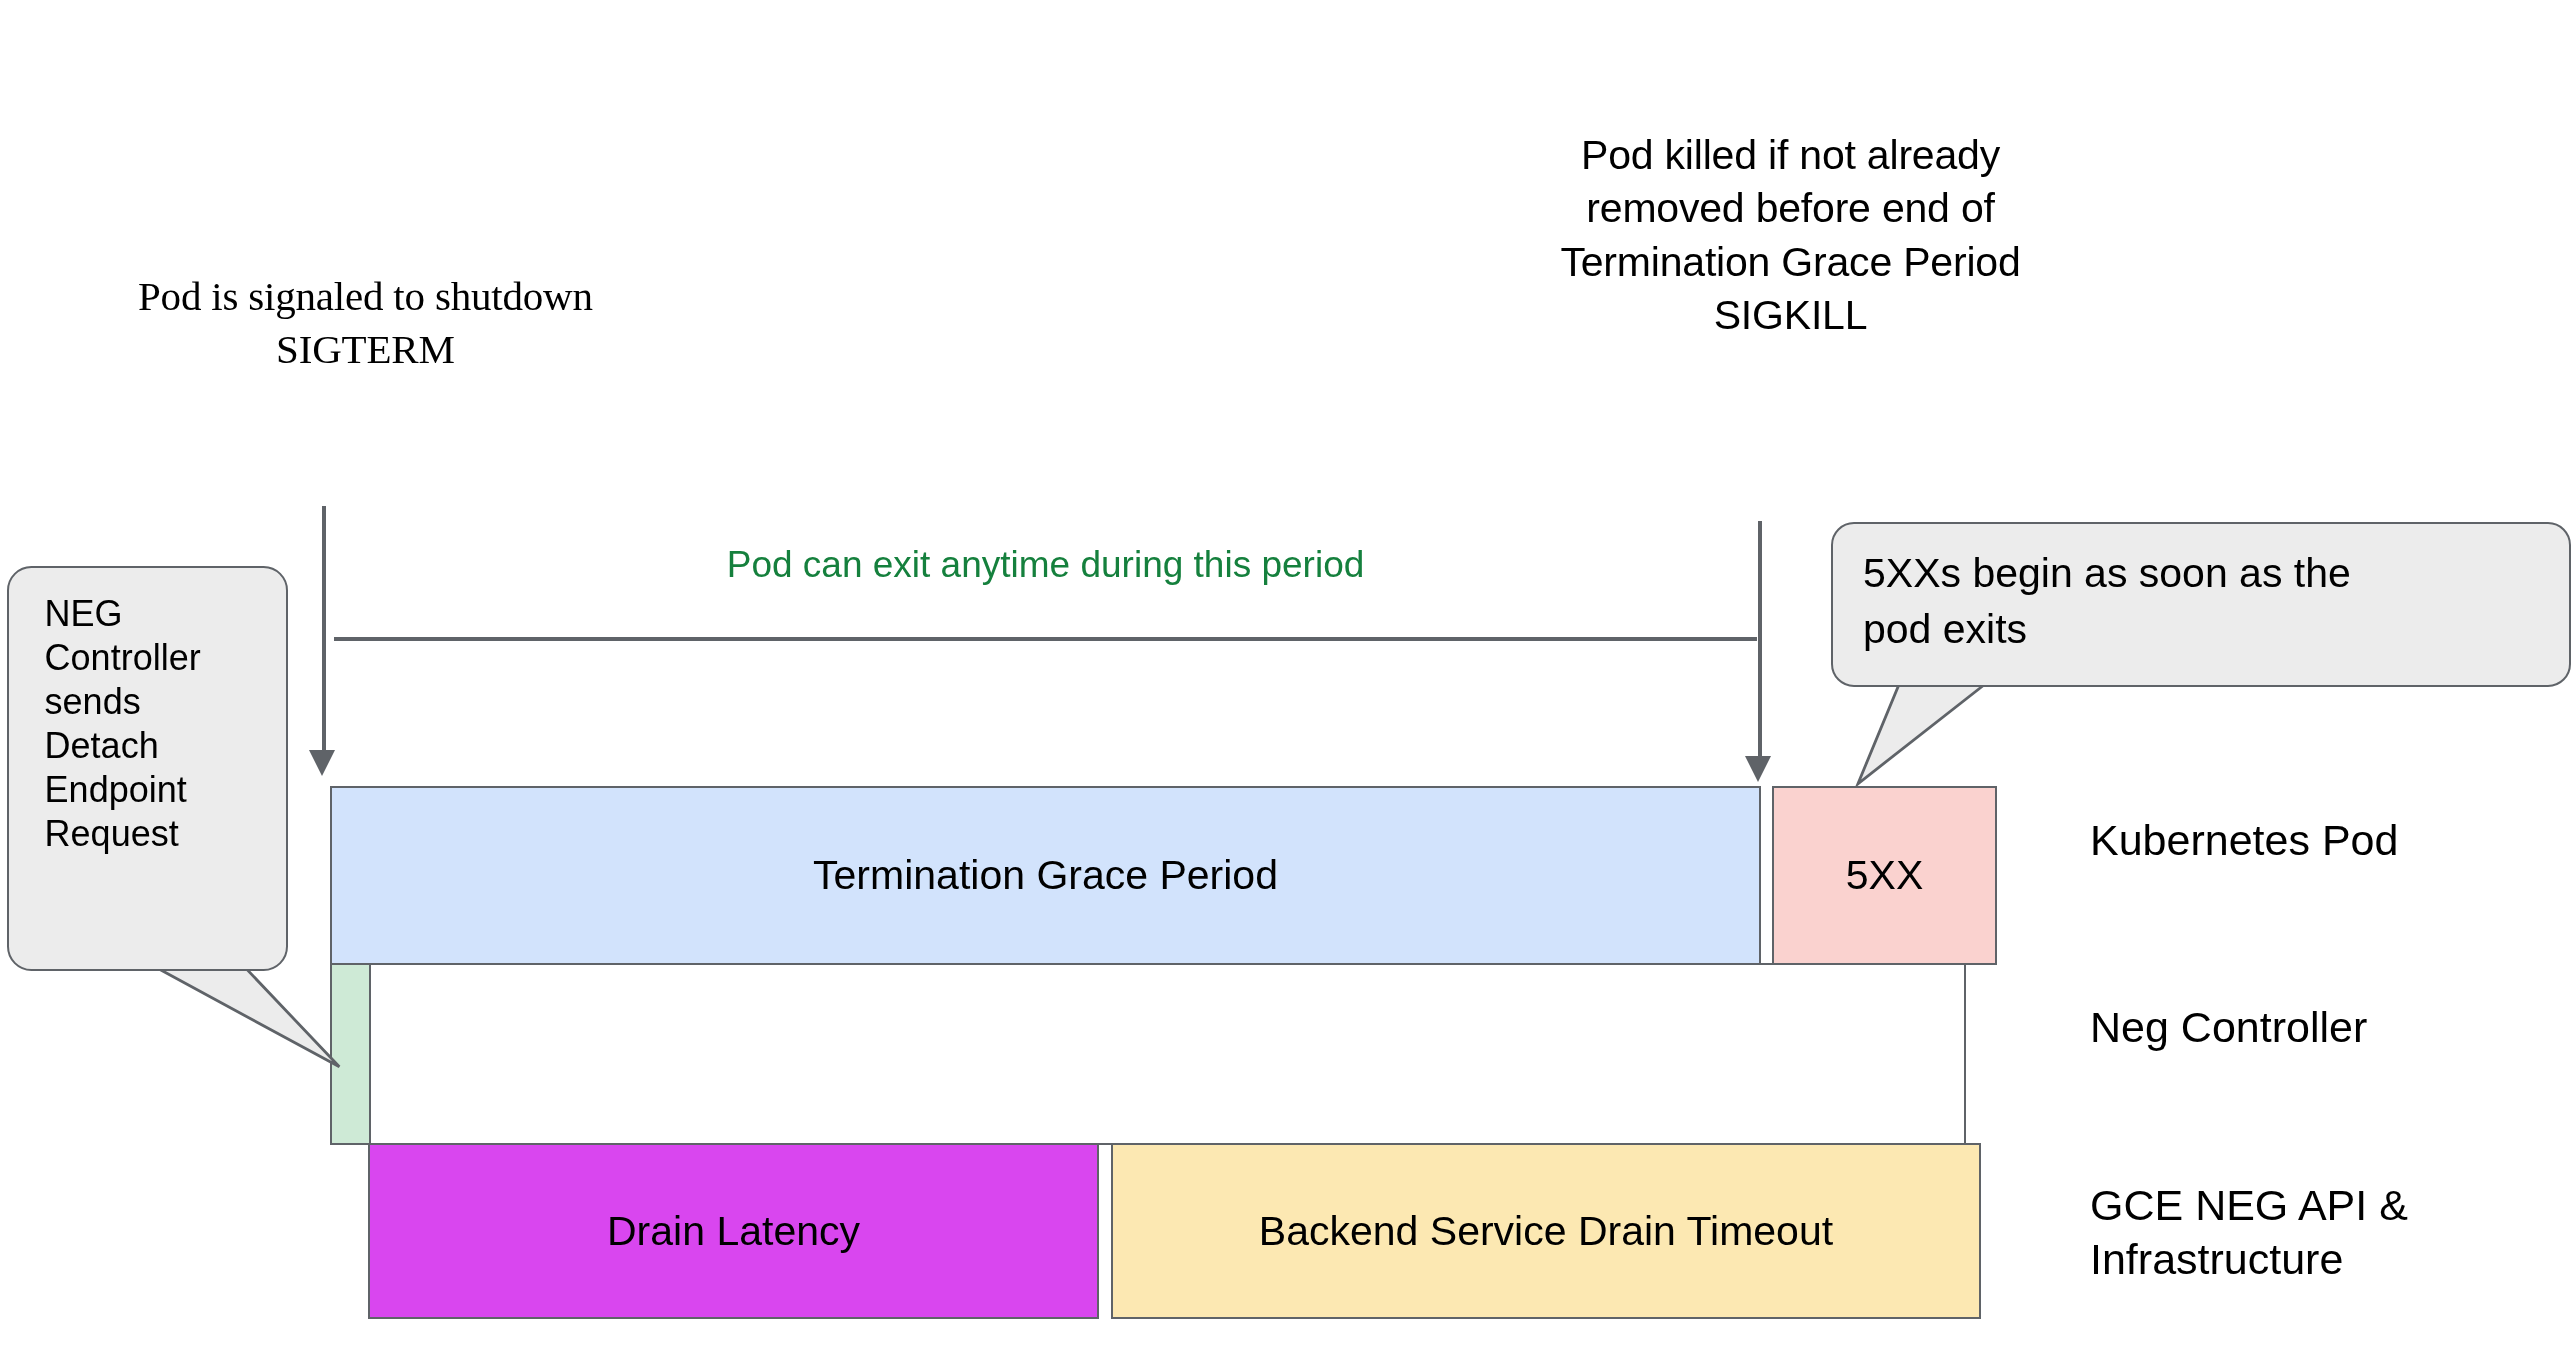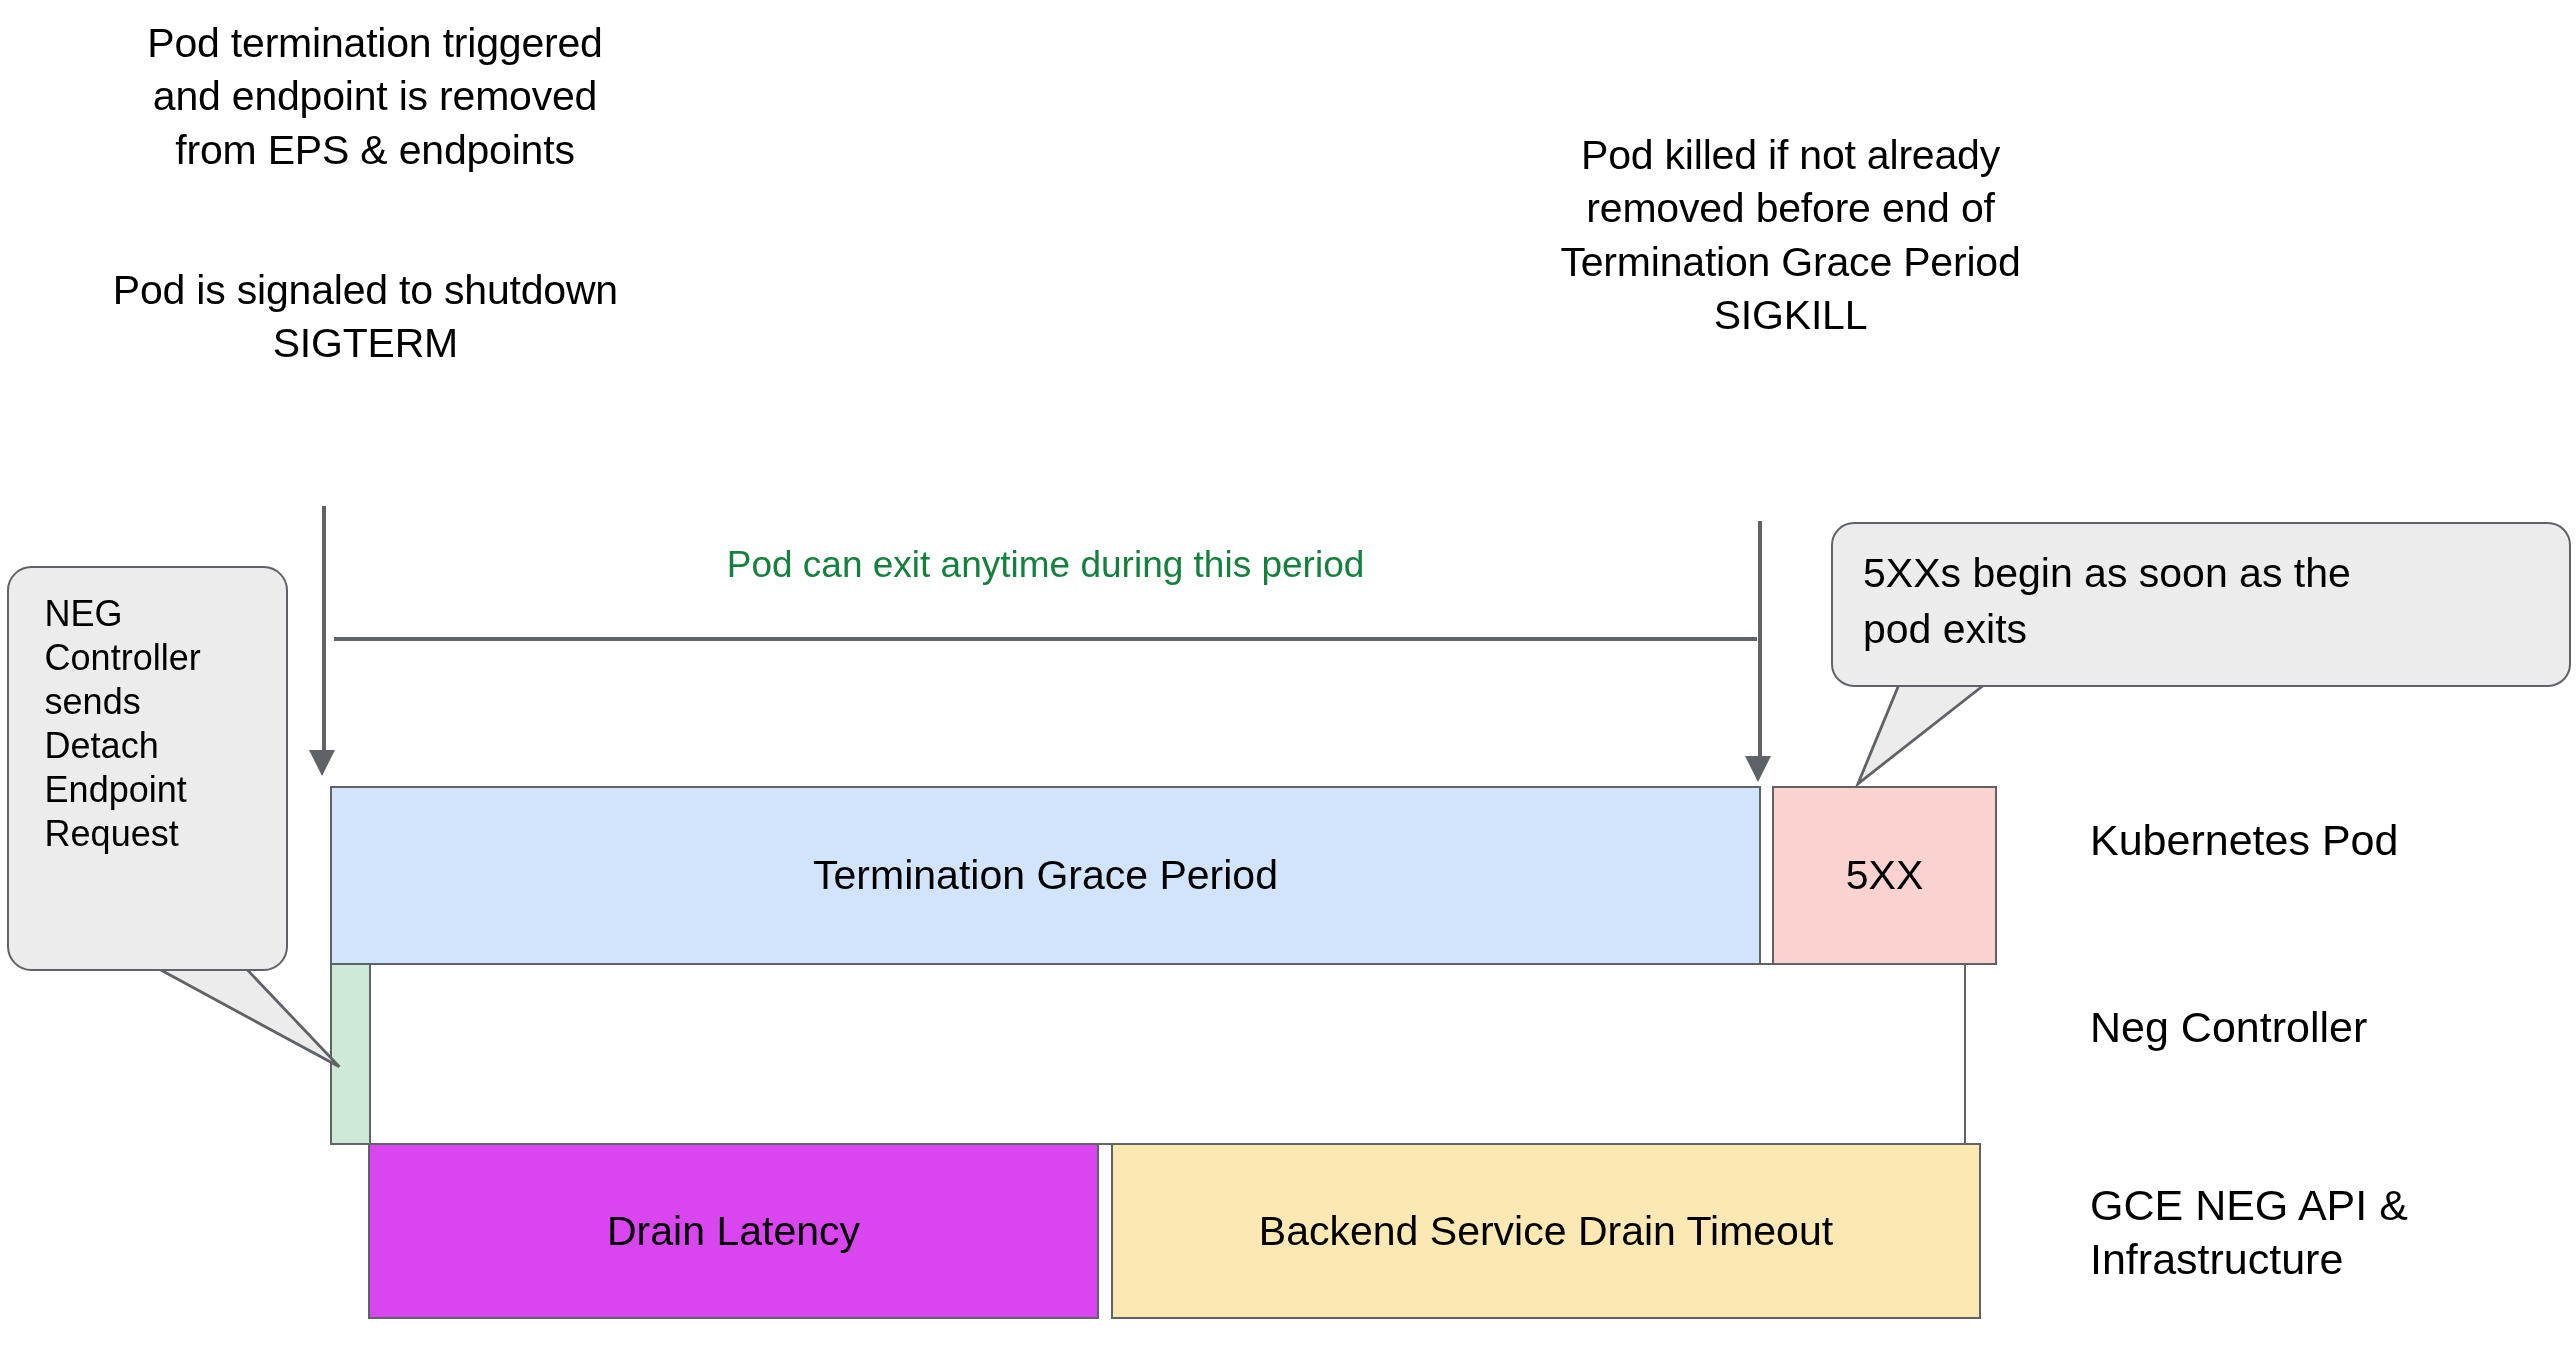--- a/index.html
+++ b/index.html
@@ -22,21 +22,21 @@
   .note {
     position: absolute;
     text-align: center;
     font-size: 41px;
     line-height: 1.30;
     color: #000;
     white-space: pre-line;
     letter-spacing: -0.2px;
   }
   #note-left-a  { left: 19px;   top: 17px;  width: 712px; }
-  #note-left-b  { left: 9.4px;   top: 264px; width: 712px; }
+  #note-left-b  { left: 9.4px;   top: 270px; width: 712px; font-family: Liberation Serif, serif; }
   #note-right-a { left: 1425px; top: 129px; width: 731px; }
 
   
   .vline {
     position: absolute;
     width: 3.7px;
     background: #5f6368;
   }
   .arrowhead {
     position: absolute;
@@ -124,23 +124,20 @@
   .bubble-text { white-space: pre-line; }
 
   
   #tails { position: absolute; left: 0; top: 0; width: 2576px; height: 1350px; z-index: 5; }
 </style>
 </head>
 <body>
 
 <div id="stage">
 
-  <div class="note" id="note-left-a">Pod termination triggered
-and endpoint is removed
-from EPS &amp; endpoints</div>
 
   <div class="note" id="note-left-b">Pod is signaled to shutdown
 SIGTERM</div>
 
   <div class="note" id="note-right-a">Pod killed if not already
 removed before end of
 Termination Grace Period
 SIGKILL</div>
 
   <div class="vline" id="tl-arrow-left"></div>

